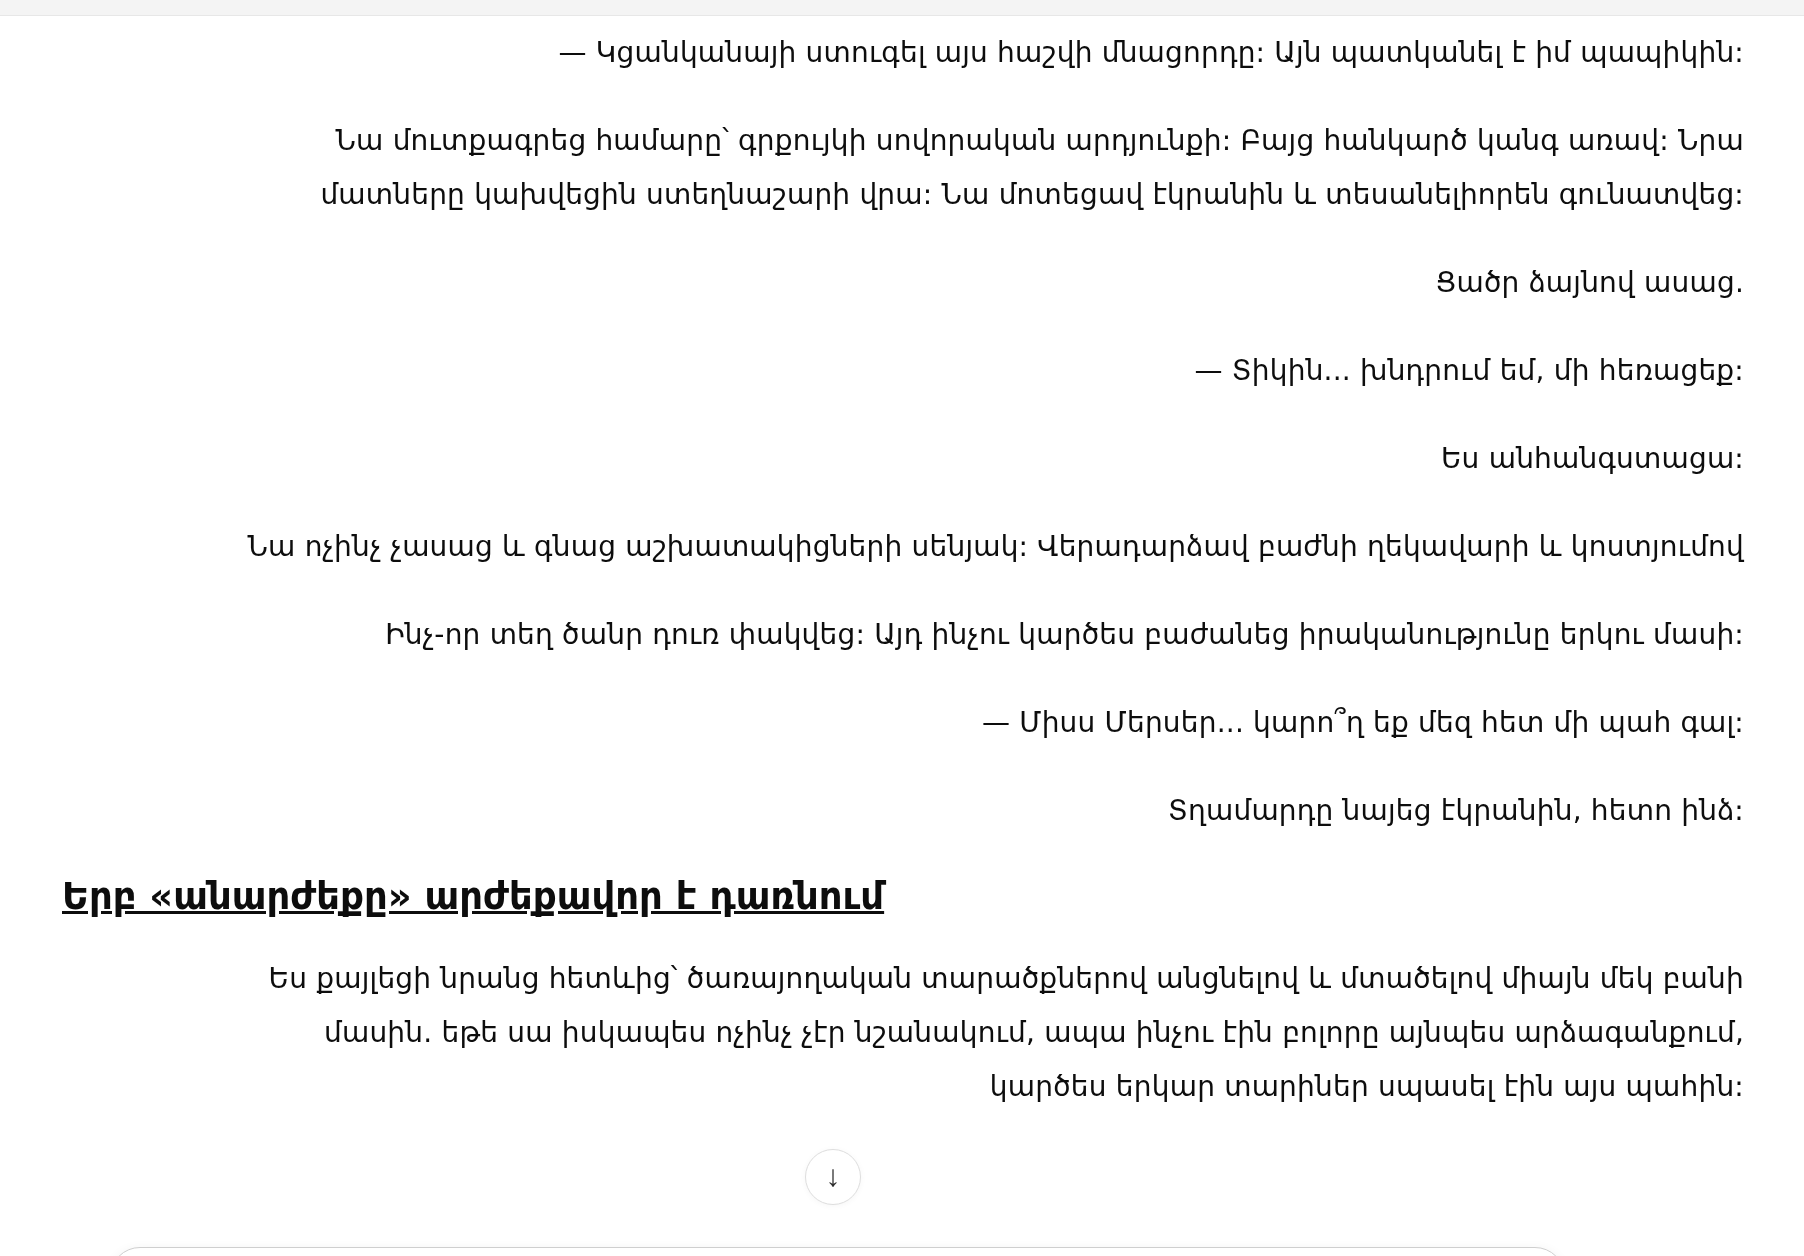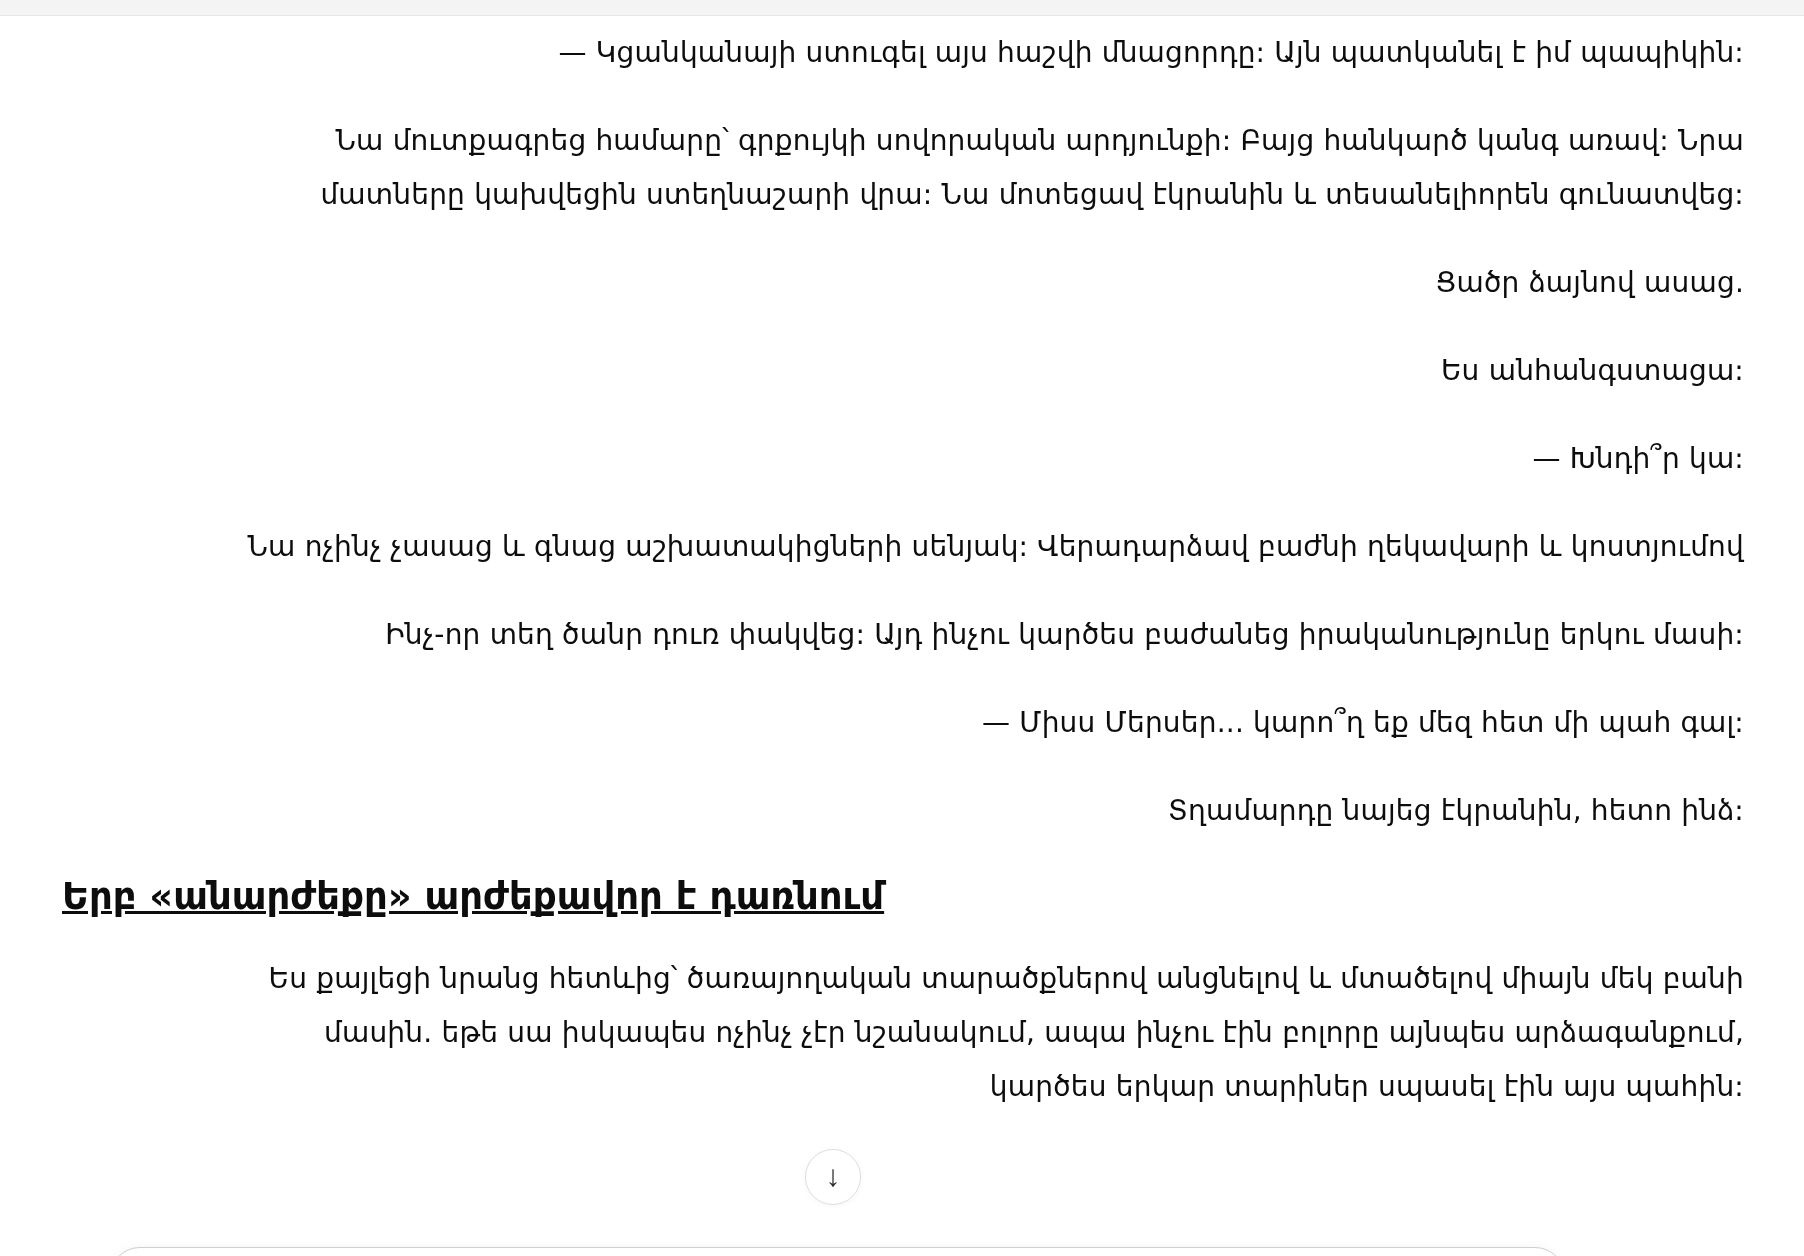--- a/index.html
+++ b/index.html
@@ -107,24 +107,24 @@
       <div class="line">— Կցանկանայի ստուգել այս հաշվի մնացորդը: Այն պատկանել է իմ պապիկին:</div>
     </div>
     <div class="para">
       <div class="line">Նա մուտքագրեց համարը՝ գրքույկի սովորական արդյունքի: Բայց հանկարծ կանգ առավ: Նրա</div>
       <div class="line">մատները կախվեցին ստեղնաշարի վրա: Նա մոտեցավ էկրանին և տեսանելիորեն գունատվեց:</div>
     </div>
     <div class="para">
       <div class="line">Ցածր ձայնով ասաց.</div>
     </div>
     <div class="para">
-      <div class="line">Ես անհանգստացա:</div>
+      <div class="line">— Տիկին... խնդրում եմ, մի հեռացեք:</div>
     </div>
     <div class="para">
-      <div class="line">— Խնդի՞ր կա:</div>
+      <div class="line">Ես անհանգստացա:</div>
     </div>
     <div class="para">
       <div class="line">Նա ոչինչ չասաց և գնաց աշխատակիցների սենյակ: Վերադարձավ բաժնի ղեկավարի և կոստյումով</div>
     </div>
     <div class="para">
       <div class="line">Ինչ-որ տեղ ծանր դուռ փակվեց: Այդ ինչու կարծես բաժանեց իրականությունը երկու մասի:</div>
     </div>
     <div class="para">
       <div class="line">— Միսս Մերսեր... կարո՞ղ եք մեզ հետ մի պահ գալ:</div>
     </div>

